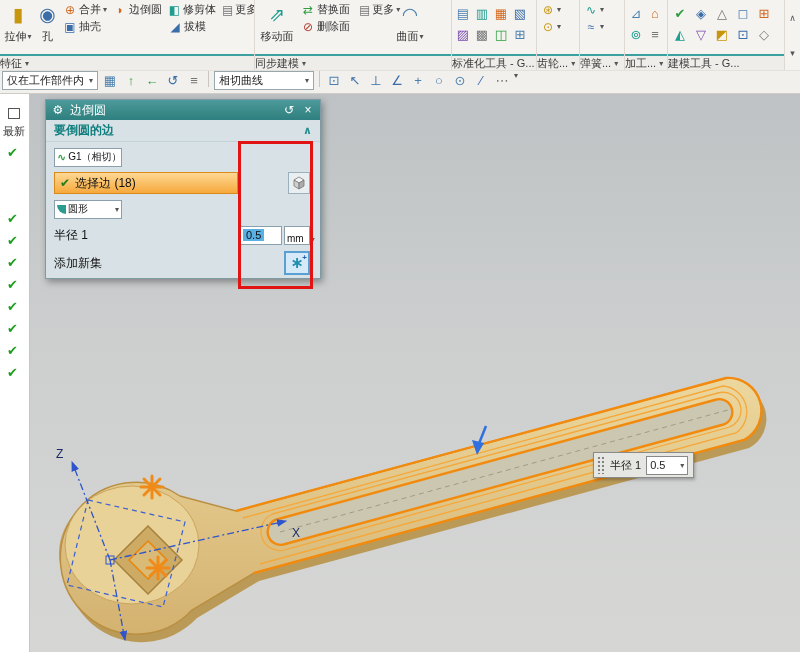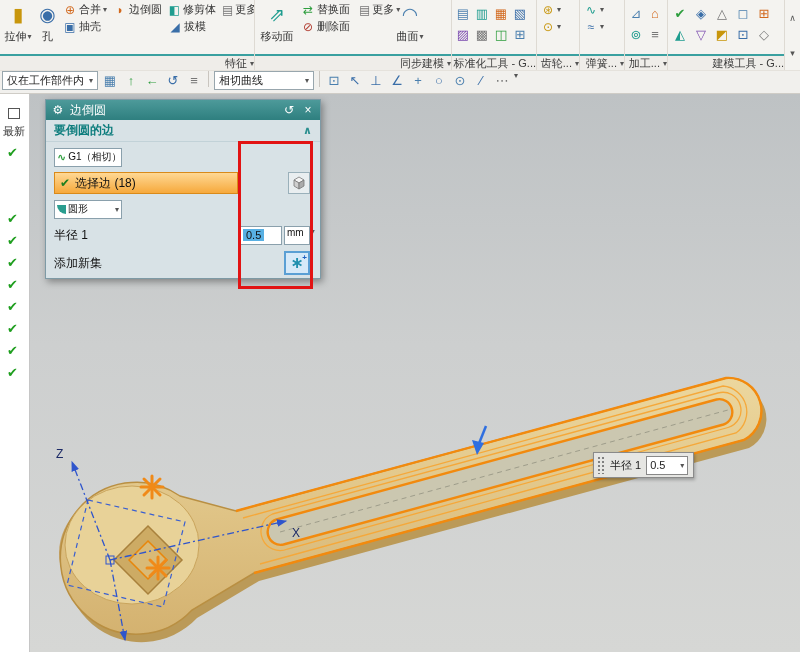--- a/index.html
+++ b/index.html
@@ -6,21 +6,21 @@
   html,body { margin:0; padding:0; }
   body {
     width:800px; height:652px; overflow:hidden; position:relative;
     font-family:"Liberation Sans","DejaVu Sans",sans-serif; font-size:12px;
     background:#f2f1ef; color:#222;
   }
   
   .ribbon { position:absolute; top:0; left:0; width:800px; height:70px; display:flex; background:#f4f3f0; }
   .rgroup { display:flex; flex-direction:column; border-right:1px solid #dedad3; height:70px; }
   .rg-content { flex:1; display:flex; align-items:flex-start; padding:1px 2px; gap:2px; overflow:hidden; }
-  .rg-label { height:16px; display:flex; align-items:center; justify-content:flex-end; gap:3px;
+  .rg-label { height:16px; display:flex; align-items:center; justify-content:flex-start; gap:3px;
     font-size:11px; color:#3c3c3c; background:#efede9; border-top:2px solid #3aa0a0; white-space:nowrap; overflow:hidden; }
   .rbtn-big { display:flex; flex-direction:column; align-items:center; font-size:11px; color:#333; padding-top:2px; }
   .rbtn-big .ric { font-size:19px; line-height:24px; height:26px; }
   .rbtn-big .rlab { display:flex; align-items:center; gap:1px; white-space:nowrap; }
   .rstack { display:flex; flex-direction:column; }
   .rbtn-sm { display:flex; align-items:center; gap:2px; height:17px; font-size:11px; padding:0 2px; white-space:nowrap; color:#333; }
   .ric-s { font-size:12px; width:14px; text-align:center; }
   .mini-arr { font-size:8px; color:#555; }
   .rgrid { display:grid; grid-template-columns:repeat(4,18px); grid-auto-rows:20px; gap:1px; padding-top:2px; }
   .rgrid5 { display:grid; grid-template-columns:repeat(5,20px); grid-auto-rows:20px; gap:1px; padding-top:2px; }
@@ -63,21 +63,21 @@
   .dd .mini-arr { margin-left:auto; }
   .icon-g1 { color:#2e9e3e; font-size:11px; font-weight:bold; }
   .icon-round { width:9px; height:9px; background:#2a9d8f; border-radius:0 0 0 9px; flex:none; }
   .sel-row { width:184px; height:22px; display:flex; align-items:center; gap:5px; padding:0 5px;
     background:linear-gradient(#ffd894,#f6a93c); border:1px solid #d98a1a; }
   .sel-row .ck { color:#1e7e1e; font-weight:bold; font-size:12px; }
   .cube-btn { width:22px; height:22px; background:#e9eef0; border:1px solid #9ab0ba; display:flex; align-items:center; justify-content:center; }
   .rad-input { width:42px; height:19px; background:#fff; border:1px solid #8aa0ac; display:flex; align-items:center; padding:0 2px; font-size:11px; }
   .rad-input .val { background:#58b0e3; padding:0 3px; }
   .unit-dd { width:26px; height:19px; margin-left:2px; background:#fff; border:1px solid #8aa0ac;
-    display:flex; align-items:flex-start; font-size:10px; padding:0 2px; gap:7px; }
+    display:flex; align-items:flex-end; font-size:10px; padding:0 2px; gap:7px; }
   .addset-btn { width:26px; height:24px; background:#d6e9f8; border:2px solid #5a9fd4;
     display:flex; align-items:center; justify-content:center; position:relative; }
   .addset-btn .spark { color:#1f8fae; font-size:16px; font-weight:bold; line-height:14px; }
   .addset-btn .plus { position:absolute; right:1px; top:0; font-size:8px; color:#2060c0; font-weight:bold; }
   .dlg-btns { display:flex; justify-content:flex-end; gap:10px; padding:8px 11px 10px; border-top:1px solid #b8c6cc; margin-top:4px; }
   .btn { background:linear-gradient(#f4f3f1,#dcd9d4); border:1px solid #8e8e8e; border-radius:2px;
     font-size:12px; height:20px; padding:0 8px; display:flex; align-items:center; color:#222;
     font-family:"Liberation Sans","DejaVu Sans",sans-serif; }
   
   .red-annotation { position:absolute; left:238px; top:141px; width:75px; height:148px;

